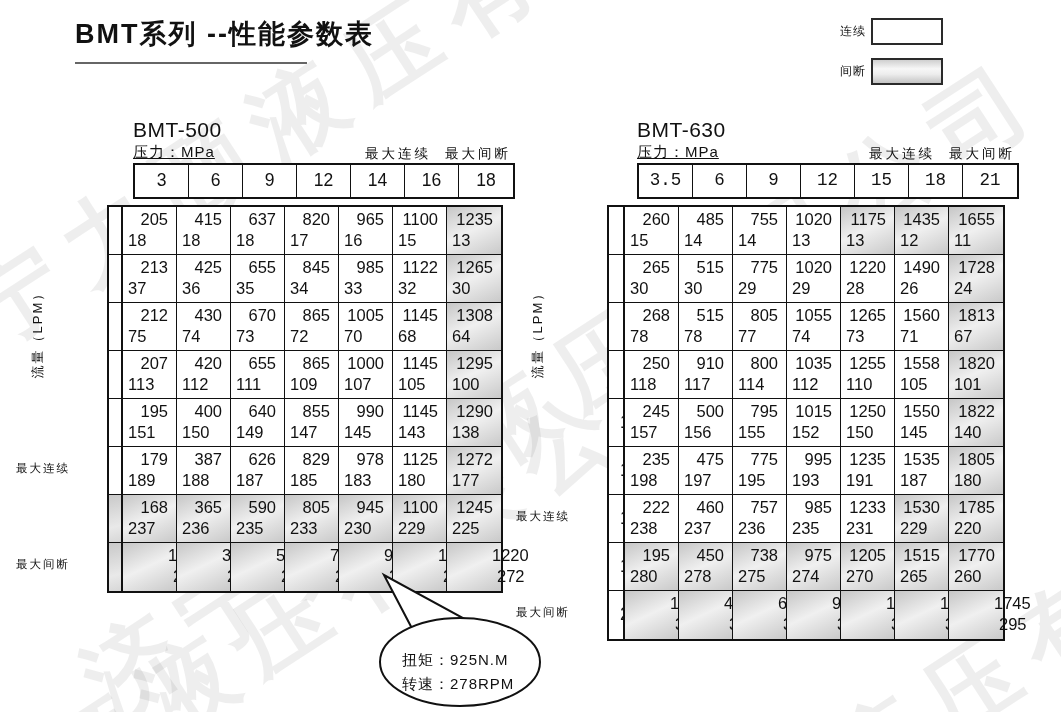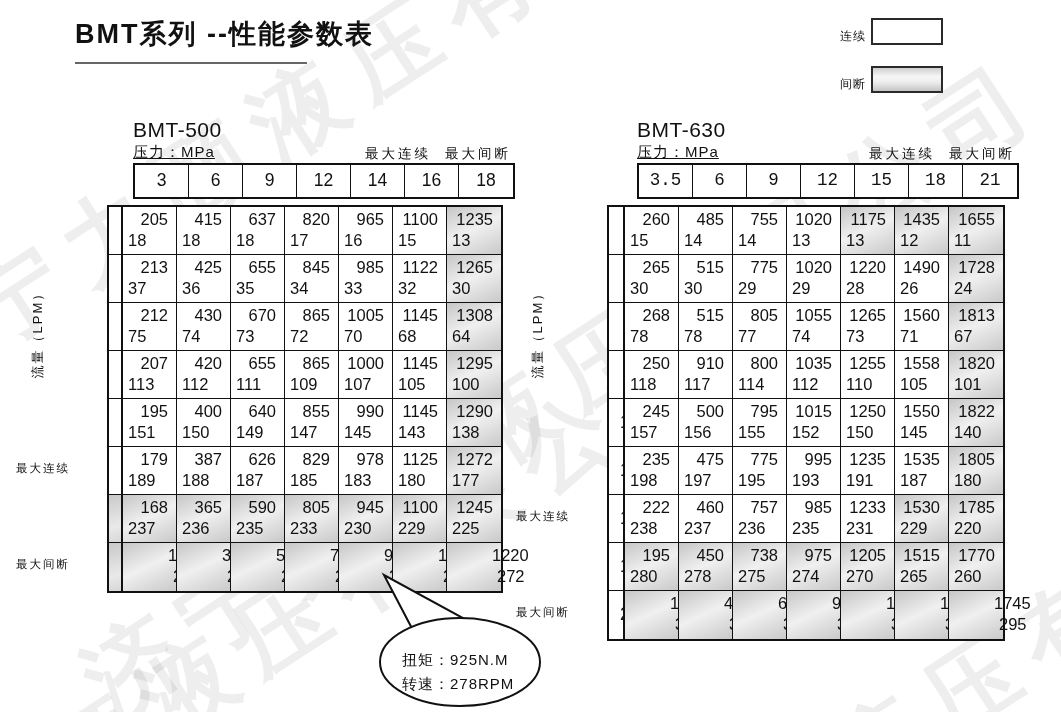--- a/index.html
+++ b/index.html
@@ -19,21 +19,21 @@
   .wm2 { left:60px;   top:640px; }
   .wm3 { left:-260px; top:905px; }
   .wm4 { left:430px;  top:965px; }
   
   .title { position:absolute; left:75px; top:16px; z-index:2;
            font-size:27px; font-weight:bold; letter-spacing:2px; }
   .title-underline { position:absolute; left:75px; top:62px; width:232px;
            border-top:2px solid #666; z-index:2; }
   
   .legend { position:absolute; left:838px; top:18px; z-index:2; }
-  .legend-row { display:flex; align-items:flex-end; margin-bottom:21px; }
+  .legend-row { display:flex; align-items:center; margin-bottom:13px; }
   .legend-label { width:28px; font-size:12px; letter-spacing:1px; text-align:right; margin-right:5px; }
   .legend-box { width:72px; height:27px; border:2px solid #2a2a2a; background:#fff; }
   .legend-box.shaded { background:linear-gradient(to bottom,#cfcfcf,#f7f7f7 38%,#ededed 62%,#c4c4c4); }
   
   .tbl { position:absolute; top:118px; z-index:1; }
   #tbl-0 { left:75px;  width:436px; height:480px; }
   #tbl-1 { left:575px; width:440px; height:528px; }
   .tbl-name { position:absolute; top:0; font-size:21px; letter-spacing:0.5px; }
   .tbl-press { position:absolute; top:25px; font-size:15px; letter-spacing:1px;text-decoration:underline; }
   .tbl-maxlbl { position:absolute; top:27px; right:0; font-size:13.5px; letter-spacing:3px; white-space:nowrap; }

